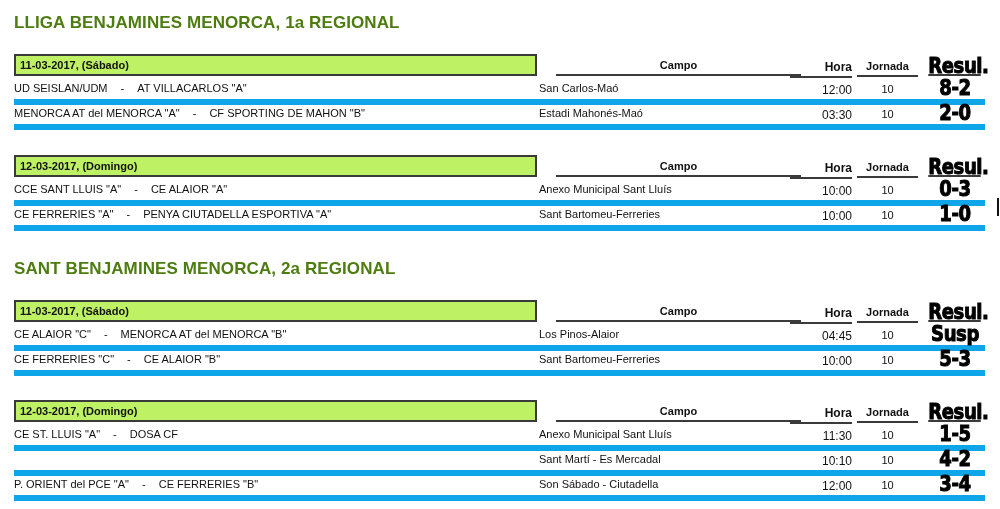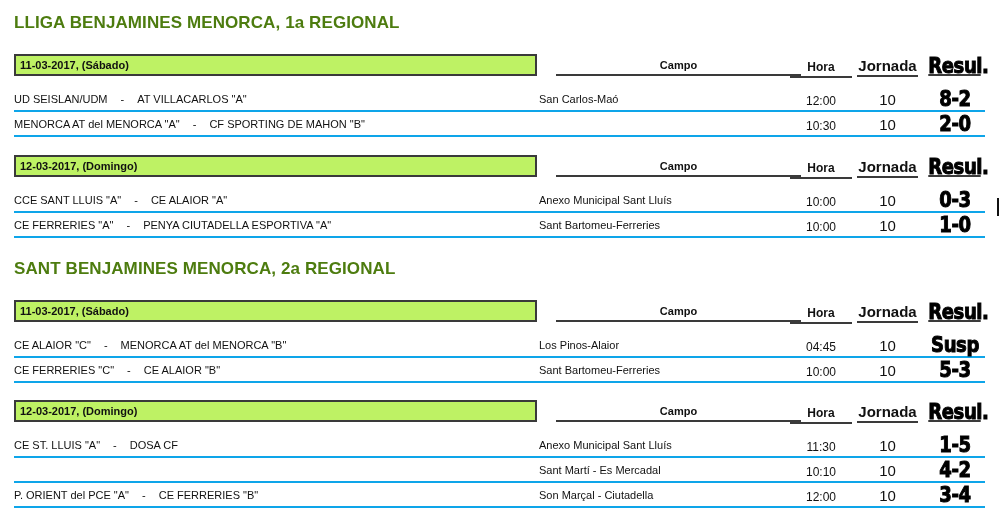--- a/index.html
+++ b/index.html
@@ -9,28 +9,28 @@
   .block { position: absolute; left: 0; width: 1000px; }
   .datebar { position: absolute; left: 14px; top: 0; width: 515px; height: 18px;
              border: 2px solid #3a3a3a; background: #bef264;
              font-size: 11px; font-weight: bold; line-height: 18px; padding-left: 4px; box-sizing: content-box; white-space: nowrap; }
   .hdr { position: absolute; top: 0; height: 20px; border-bottom: 2px solid #3a3a3a;
          font-size: 11px; font-weight: bold; text-align: center; line-height: 22px; white-space: nowrap; }
   .hdr.campo { left: 556px; width: 245px; }
   .hdr.hora { left: 790px; width: 62px; }
   .hdr.jornada { left: 857px; width: 61px; }
   .hdr.resul { left: 924px; width: 61px; }
-  .row { position: absolute; left: 14px; width: 971px; height: 23px; border-bottom: 2px solid #0ea5e9; margin-top: 11px; }
+  .row { position: absolute; left: 14px; width: 971px; height: 23px; border-bottom: 6px solid #0ea5e9; }
   .row span { position: absolute; top: 0; line-height: 24px; white-space: nowrap; }
   .match { left: 0; font-size: 11px; }
   .match .sep { position: static; margin: 0 13px; }
   .match .home, .match .away { position: static; }
   .campo { left: 525px; font-size: 11px; }
-  .hora { left: 776px; width: 62px; text-align: center; font-size: 12px; padding-top: 2px; }
-  .jornada { left: 843px; width: 61px; text-align: center; font-size: 15px; padding-top: 1px; }
+  .hora { left: 776px; width: 62px; text-align: right; font-size: 12px; padding-top: 2px; }
+  .jornada { left: 843px; width: 61px; text-align: center; font-size: 11px; padding-top: 1px; }
   .resul { left: 906px; width: 70px; text-align: center; font-family: "DejaVu Sans", sans-serif;
            font-weight: bold; font-size: 21px; line-height: 24px !important; color: #000;
            -webkit-text-stroke: 1px #000; transform: scaleX(0.86); letter-spacing: -0.5px; }
   .edge-mark { position: absolute; left: 997px; top: 198px; width: 2px; height: 18px; background: #111; }
 </style>
 </head>
 <body>
 
 <div class="title" style="top:13px">LLIGA BENJAMINES MENORCA, 1a REGIONAL</div>
 
@@ -43,21 +43,22 @@
 
   <div class="row" style="top:22px">
     <span class="match"><span class="home">UD SEISLAN/UDM</span><span class="sep">-</span><span class="away">AT VILLACARLOS "A"</span></span>
     <span class="campo">San Carlos-Maó</span>
     <span class="hora">12:00</span>
     <span class="jornada">10</span>
     <span class="resul">8-2</span>
   </div>
   <div class="row" style="top:47px">
     <span class="match"><span class="home">MENORCA AT del MENORCA "A"</span><span class="sep">-</span><span class="away">CF SPORTING DE MAHON "B"</span></span>
-    <span class="hora">10:30</span>
+    <span class="campo">Estadi Mahonés-Maó</span>
+    <span class="hora">03:30</span>
     <span class="jornada">10</span>
     <span class="resul">2-0</span>
   </div>
 </div>
 
 <div class="block" style="top:155px">
   <div class="datebar">12-03-2017,  (Domingo)</div>
   <div class="hdr campo">Campo</div>
   <div class="hdr hora">Hora</div>
   <div class="hdr jornada">Jornada</div>
@@ -119,20 +120,20 @@
     <span class="resul">1-5</span>
   </div>
   <div class="row" style="top:47px">
     <span class="campo">Sant Martí - Es Mercadal</span>
     <span class="hora">10:10</span>
     <span class="jornada">10</span>
     <span class="resul">4-2</span>
   </div>
   <div class="row" style="top:72px">
     <span class="match"><span class="home">P. ORIENT del PCE "A"</span><span class="sep">-</span><span class="away">CE FERRERIES "B"</span></span>
-    <span class="campo">Son Marçal - Ciutadella</span>
+    <span class="campo">Son Sábado - Ciutadella</span>
     <span class="hora">12:00</span>
     <span class="jornada">10</span>
     <span class="resul">3-4</span>
   </div>
 </div>
 
 <div class="edge-mark"></div>
 
 </body></html>

